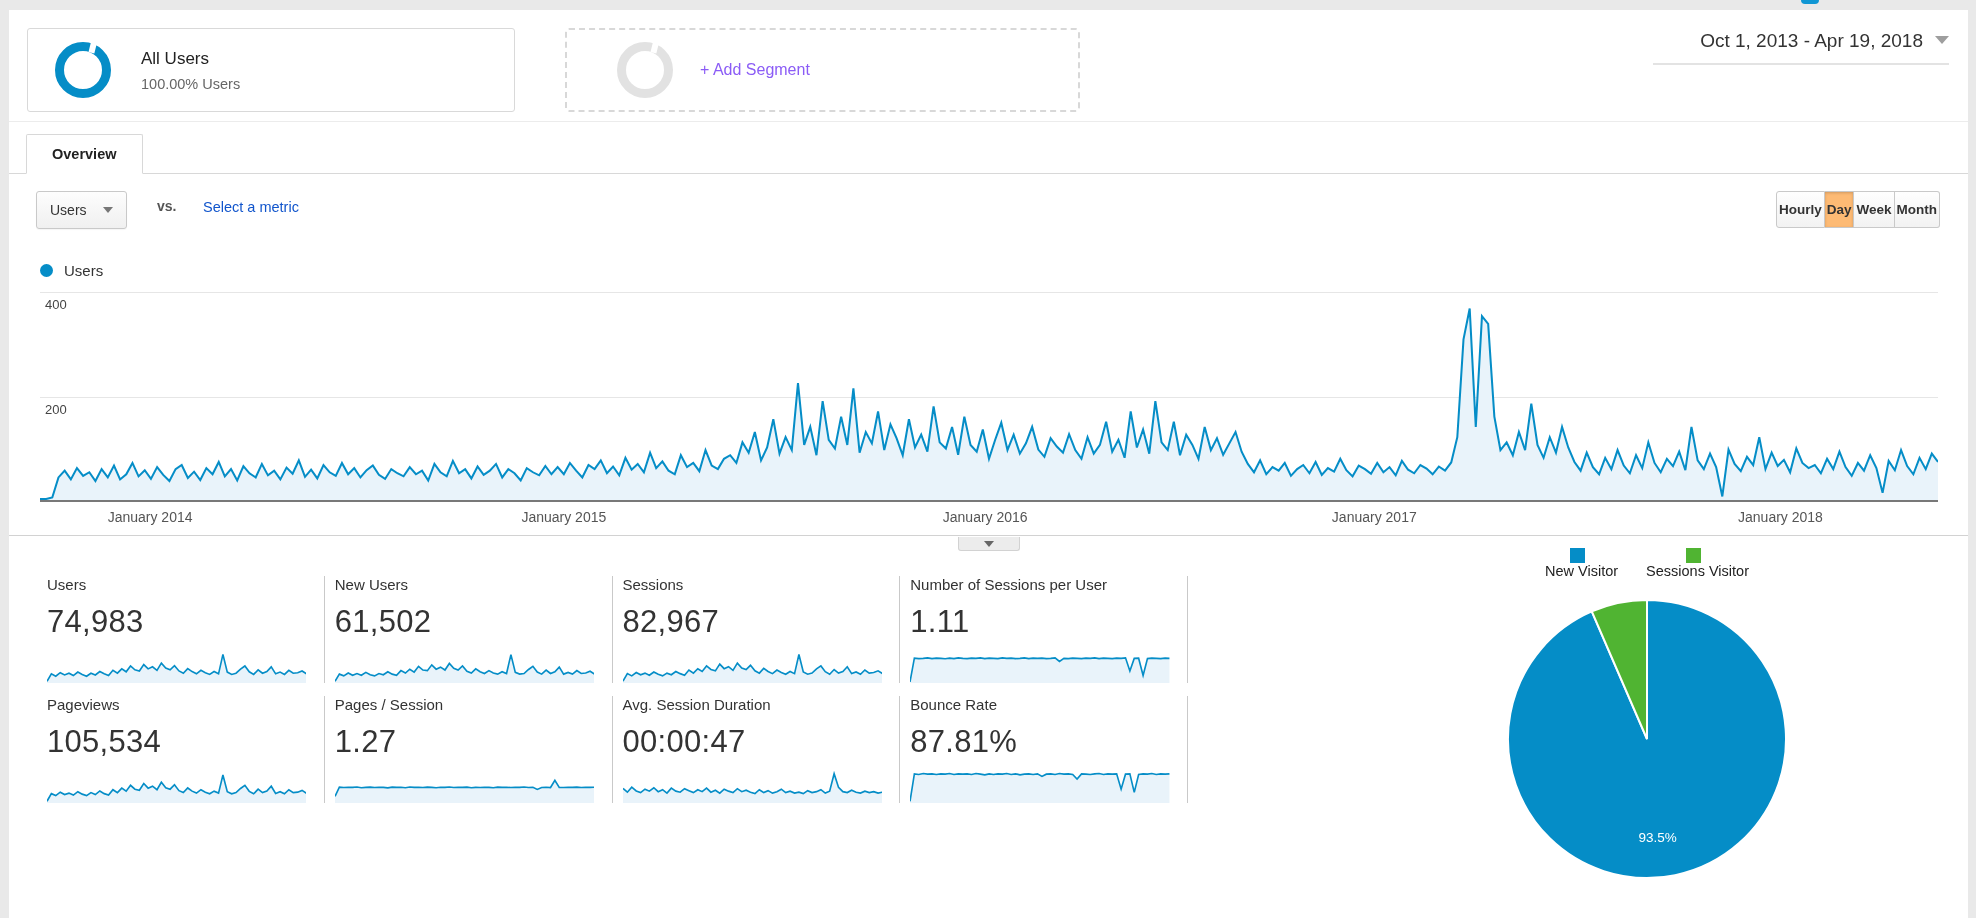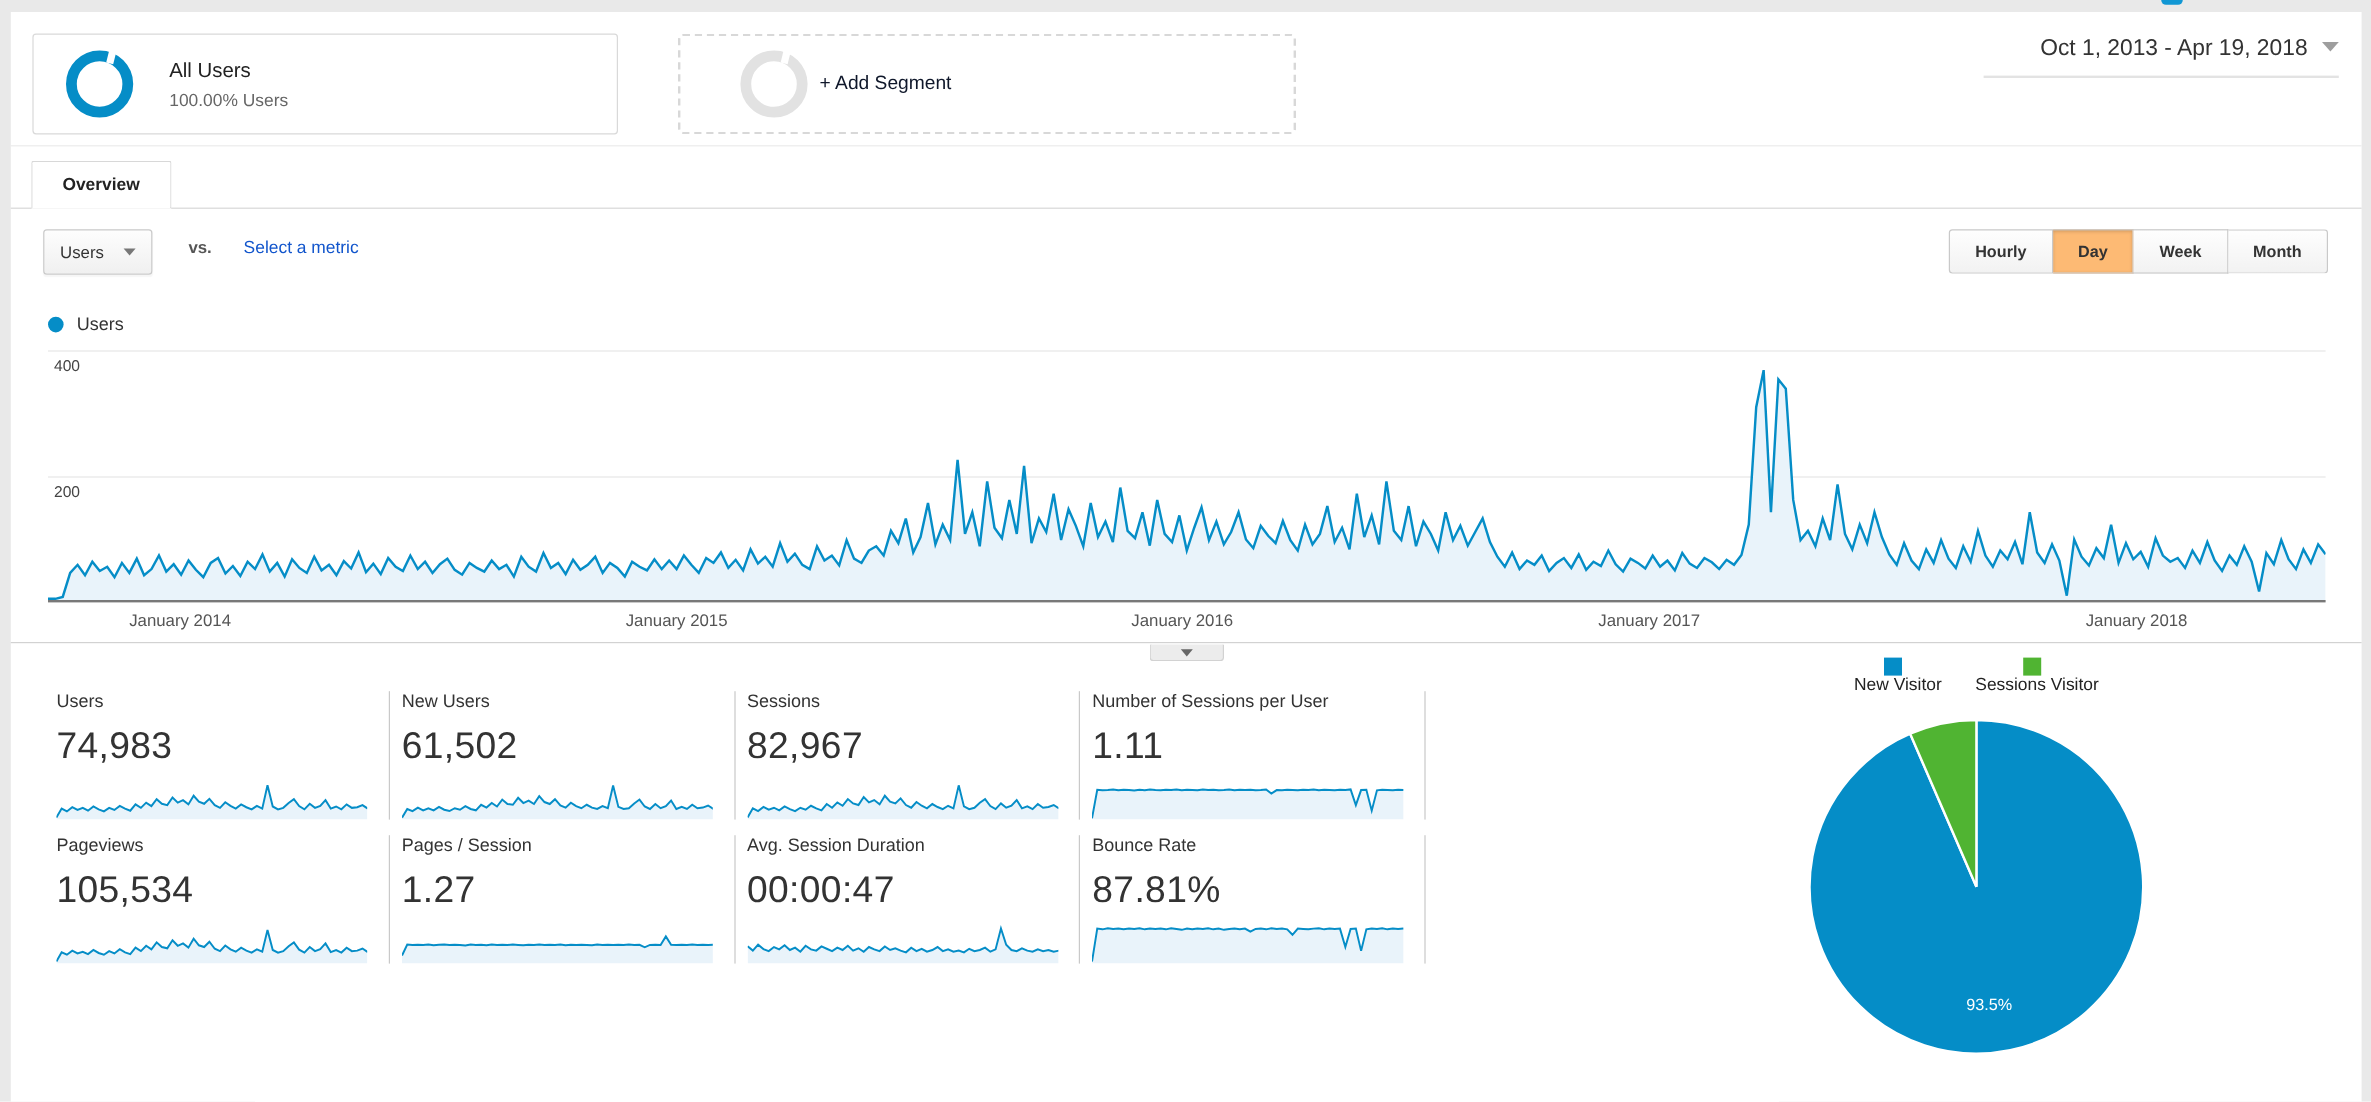--- a/index.html
+++ b/index.html
@@ -17,41 +17,41 @@
     border:1px solid #d9d9d9; border-radius:3px; display:flex; align-items:center; background:#fff; }
   .donut { width:56px; height:56px; border-radius:50%; border:9px solid #058dc7; margin-left:27px; position:relative; flex:0 0 auto; }
   .donut::after { content:''; position:absolute; top:-11px; left:26px; width:6px; height:13px; background:#fff; transform:rotate(14deg); }
   .donut.gray { border-color:#e2e2e2; }
   .seg-texts { margin-left:30px; }
   .seg-title { font-size:17px; color:#222; }
   .seg-sub { font-size:14.5px; color:#666; margin-top:7px; }
   .add-card { position:absolute; left:556px; top:18px; width:515px; height:84px;
     border:2px dashed #d8d8d8; border-radius:4px; display:flex; align-items:center; }
   .add-card .donut { margin-left:50px; }
-  .add-label { font-size:16px; color:#0f172a; margin-left:10px; }
+  .add-label { font-size:16px; color:#8b5cf6; margin-left:27px; }
   .daterange { position:absolute; top:20px; right:19px; width:296px; text-align:right;
     font-size:19px; color:#333; padding-bottom:11px; border-bottom:2px solid #e3e3e3; cursor:pointer; }
   .dr-caret { display:inline-block; width:0; height:0; border:7px solid transparent; border-top:8px solid #9e9e9e; margin-left:12px; vertical-align:-4px; }
 
   
   .tabs { position:relative; height:52px; border-bottom:1px solid #d8d8d8; }
   .tab { position:absolute; left:17px; bottom:-1px; background:#fff; border:1px solid #d8d8d8; border-bottom-color:#fff;
     border-radius:2px 2px 0 0; padding:11px 25px; font-size:14.5px; font-weight:bold; color:#222; cursor:pointer; }
 
   
   .controls { position:relative; height:76px; }
   .users-dd { position:absolute; left:27px; top:17px; display:inline-flex; align-items:center;
     padding:10px 13px; background:linear-gradient(#fdfdfd,#f0f0f0); border:1px solid #c9c9c9; border-radius:3px;
     font-size:14px; color:#333; cursor:pointer; box-shadow:0 1px 1px rgba(0,0,0,.04); }
   .dd-caret { width:0; height:0; border:5px solid transparent; border-top:6px solid #777; margin-left:16px; margin-top:5px; }
   .vs { position:absolute; left:148px; top:24px; font-size:14px; font-weight:bold; color:#555; }
   .sel-metric { position:absolute; left:194px; top:25px; font-size:14.5px; color:#1155cc; text-decoration:none; cursor:pointer; }
   .gran { position:absolute; right:28px; top:17px; display:flex; }
   .gran .gbtn { font-family:"Liberation Sans",sans-serif; font-weight:bold; font-size:13.5px; color:#333;
-    padding:10px 21px; background:linear-gradient(#fefefe,#f2f2f2); border:1px solid #c9c9c9; border-left:none; cursor:pointer; }
+    padding:10px 2px; background:linear-gradient(#fefefe,#f2f2f2); border:1px solid #c9c9c9; border-left:none; cursor:pointer; }
   .gran .gbtn:first-child { border-left:1px solid #c9c9c9; border-radius:3px 0 0 3px; }
   .gran .gbtn:last-child { border-radius:0 3px 3px 0; }
   .gran .gbtn.sel { background:#fdba74; box-shadow:inset 0 1px 3px rgba(0,0,0,.18); }
 
   
   .chart-legend { margin:8px 0 0 31px; display:flex; align-items:center; height:24px; }
   .legend-dot { width:13px; height:13px; border-radius:50%; margin-right:11px; }
   .legend-label { font-size:15px; color:#333; }
   .chart-wrap { position:relative; margin:10px 30px 0 31px; height:210px; border-bottom:2px solid #787878; }
   .gridline { position:absolute; left:0; right:0; border-top:1px solid #e6e6e6; }

